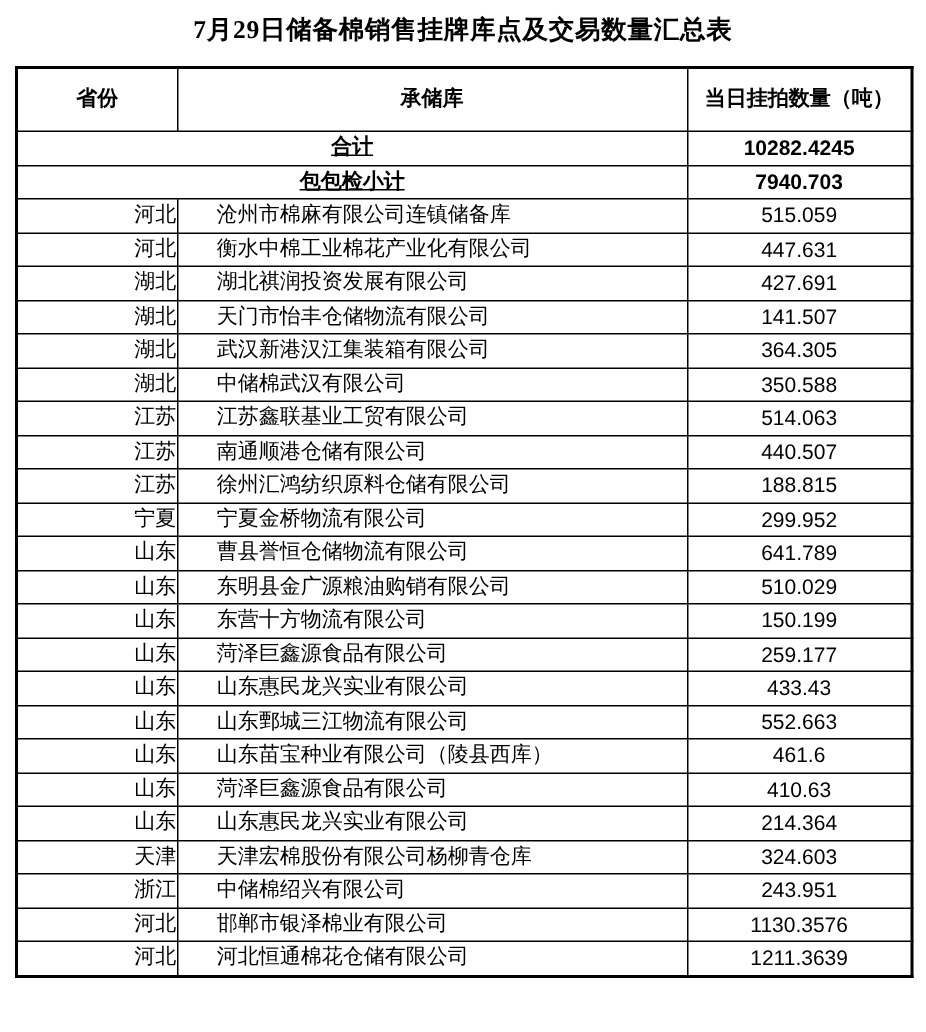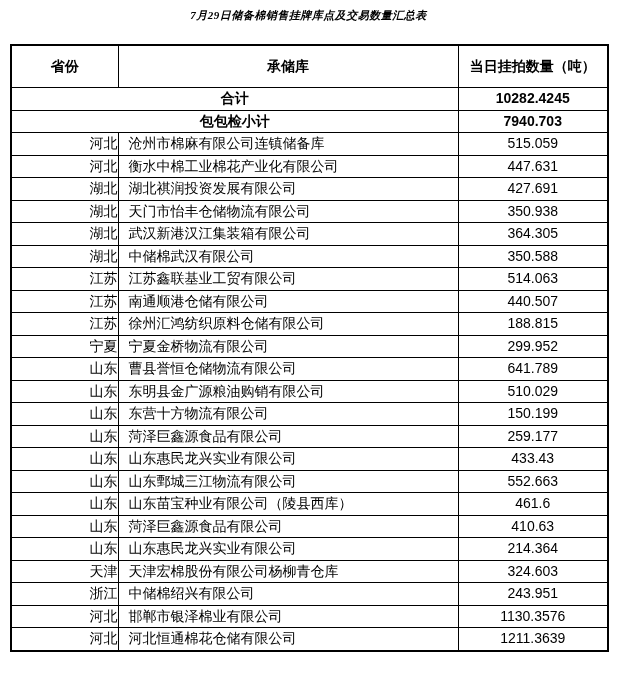--- a/index.html
+++ b/index.html
@@ -18,25 +18,24 @@
     width: 617px;
     height: 688px;
     position: relative;
   }
   .title {
     position: absolute;
     top: 8px;
     left: 0;
     width: 100%;
     text-align: center;
-    font-size: 11px;
+    font-size: 17px;
     font-weight: bold;
     font-family: "Liberation Serif", "DejaVu Sans", serif;
     letter-spacing: 0.5px;
-    font-style: italic;
   }
   table.summary-table {
     position: absolute;
     top: 44px;
     left: 10px;
     width: 597px;
     border-collapse: collapse;
     table-layout: fixed;
     border: 2px solid #000000;
   }
@@ -60,31 +59,32 @@
   }
   tr.data-row td, tr.summary-row td {
     height: 21.5px;
     vertical-align: middle;
   }
   td.cell-province {
     text-align: right;
   }
   td.cell-warehouse {
     text-align: left;
-    padding-left: 10px;
+    padding-left: 26px;
   }
   td.cell-qty {
     text-align: center;
     font-family: Liberation Sans, sans-serif;
   }
   tr.summary-row td {
     font-weight: bold;
     text-align: center;
   }
   tr.summary-row td.cell-label {
+    text-decoration: underline;
   }
 </style>
 </head>
 <body>
 
 <div class="page">
   <div class="title">7月29日储备棉销售挂牌库点及交易数量汇总表</div>
 
   <table class="summary-table">
     <colgroup>
@@ -119,21 +119,21 @@
     <td class="cell-qty">447.631</td>
   </tr>
         <tr class="data-row">
     <td class="cell-province">湖北</td>
     <td class="cell-warehouse">湖北祺润投资发展有限公司</td>
     <td class="cell-qty">427.691</td>
   </tr>
         <tr class="data-row">
     <td class="cell-province">湖北</td>
     <td class="cell-warehouse">天门市怡丰仓储物流有限公司</td>
-    <td class="cell-qty">350.938</td>
+    <td class="cell-qty">141.507</td>
   </tr>
         <tr class="data-row">
     <td class="cell-province">湖北</td>
     <td class="cell-warehouse">武汉新港汉江集装箱有限公司</td>
     <td class="cell-qty">364.305</td>
   </tr>
         <tr class="data-row">
     <td class="cell-province">湖北</td>
     <td class="cell-warehouse">中储棉武汉有限公司</td>
     <td class="cell-qty">350.588</td>

